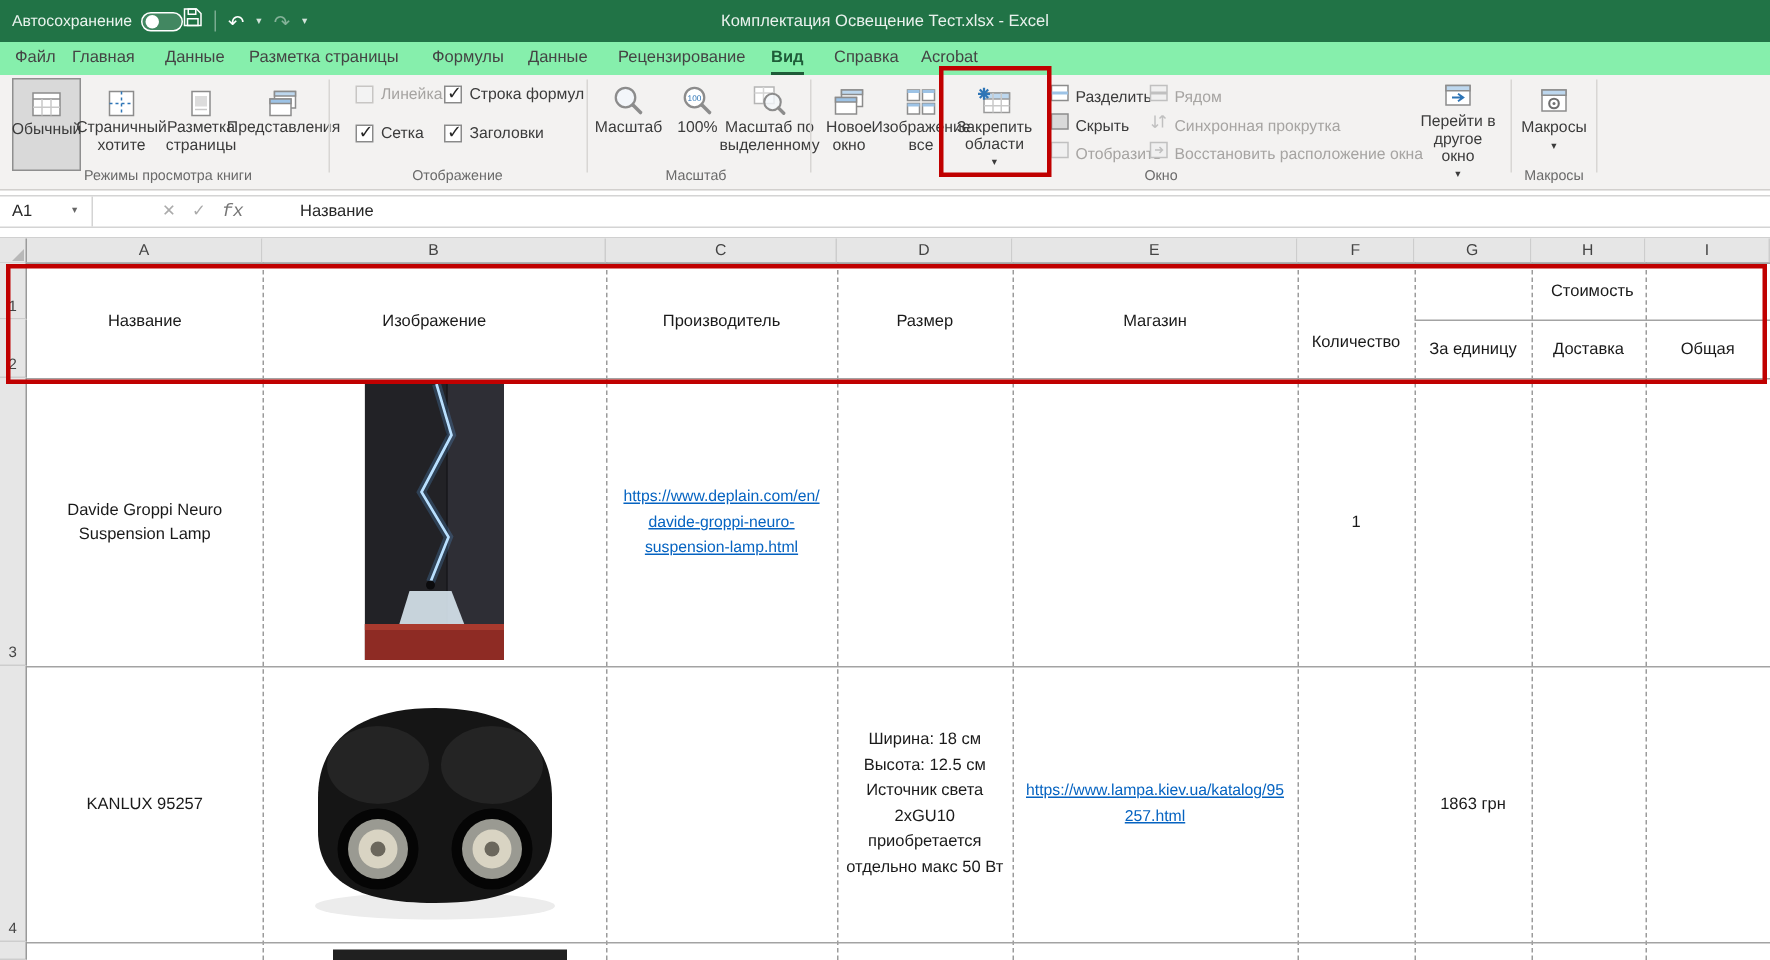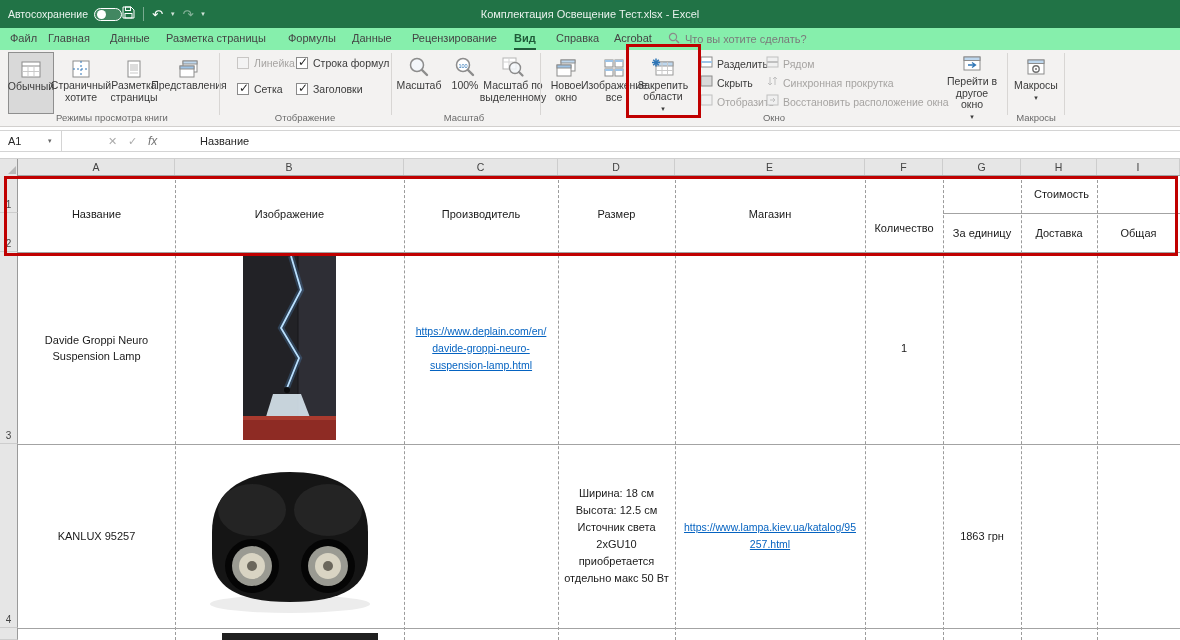--- a/index.html
+++ b/index.html
@@ -38,21 +38,21 @@
   .cb { width:12px; height:12px; border:1px solid #8a8a8a; background:#fff; position:relative; flex:none; }
   .cb.checked::after { content:"✓"; position:absolute; left:1px; top:-3px; font-size:12px; color:#262626; }
   .cb.dis { border-color:#c8c6c4; background:#f3f3f3; }
   .cbl.dis { color:#a6a4a2; }
 
   
   .fbar { position:absolute; left:0; top:130px; width:1180px; height:22px; background:#fff; border-top:1px solid #d4d4d4; border-bottom:1px solid #d4d4d4; }
   .namebox { position:absolute; left:0; top:0; width:62px; height:20px; border-right:1px solid #d4d4d4; font-size:11px; color:#262626; line-height:20px; padding-left:8px; }
   .nbcaret { position:absolute; left:48px; top:0; height:20px; line-height:20px; font-size:7px; color:#666; }
   .fbtn { position:absolute; top:0; height:20px; line-height:20px; font-size:11px; color:#ababab; }
-  .fxi { font-family:Liberation Sans, sans-serif; font-style:italic; font-size:12px; color:#767676; }
+  .fxi { font-family:Liberation Mono, monospace; font-style:italic; font-size:12px; color:#767676; }
   .fval { position:absolute; left:200px; top:0; height:20px; line-height:20px; font-size:11px; color:#262626; }
 
   
   .colheads { position:absolute; left:0; top:158px; height:17px; width:1180px; border-top:1px solid #d0d0d0; }
   .chd { position:absolute; top:0; height:17px; background:#e6e6e6; border-right:1px solid #cdcdcd; border-bottom:1px solid #9a9a9a; color:#444; font-size:10.5px; text-align:center; line-height:16px; cursor:default; }
   .corner { position:absolute; left:0; top:0; width:18px; height:17px; background:#e6e6e6; border-right:1px solid #9a9a9a; border-bottom:1px solid #9a9a9a; }
   .corner::after { content:""; position:absolute; right:1px; bottom:1px; border-style:solid; border-width:0 0 8px 8px; border-color:transparent transparent #b8b8b8 transparent; }
   .rhd { position:absolute; left:0; width:18px; background:#e6e6e6; border-right:1px solid #9a9a9a; border-bottom:1px solid #cdcdcd; color:#444; font-size:10px; display:flex; align-items:flex-end; justify-content:center; padding-bottom:2px; cursor:default; }
   .vdash { position:absolute; top:175px; height:465px; width:0; border-left:1px dashed #9b9b9b; }
   .hsolid { position:absolute; height:0; border-top:1px solid #a3a3a3; }
@@ -95,29 +95,20 @@
     <span class="rtab" style="left:10px">Файл</span>
     <span class="rtab" style="left:48px">Главная</span>
     <span class="rtab" style="left:110px">Данные</span>
     <span class="rtab" style="left:166px">Разметка страницы</span>
     <span class="rtab" style="left:288px">Формулы</span>
     <span class="rtab" style="left:352px">Данные</span>
     <span class="rtab" style="left:412px">Рецензирование</span>
     <span class="rtab active" style="left:514px">Вид</span>
     <span class="rtab" style="left:556px">Справка</span>
     <span class="rtab" style="left:614px">Acrobat</span>
-    <span class="tellme">
-      <span>
-        <svg width="12" height="12" viewBox="0 0 12 12">
-            <circle cx="5" cy="5" r="3.6" fill="none" stroke="#8a8a8a" stroke-width="1.2"></circle>
-            <line x1="8" y1="8" x2="11" y2="11" stroke="#8a8a8a" stroke-width="1.4"></line>
-          </svg>
-      </span>
-      <span>Что вы хотите сделать?</span>
-    </span>
   </div>
 
   <div class="ribbon">
 
     <div class="bigbtn selected" style="left:8px;width:46px">
       <span class="ic">
         <svg width="20" height="18" viewBox="0 0 20 18">
             <rect x="1" y="1" width="18" height="15" fill="#fff" stroke="#8c8c8c"></rect>
             <line x1="1" y1="5" x2="19" y2="5" stroke="#8c8c8c"></line>
             <line x1="7" y1="5" x2="7" y2="16" stroke="#c9c9c9"></line>

